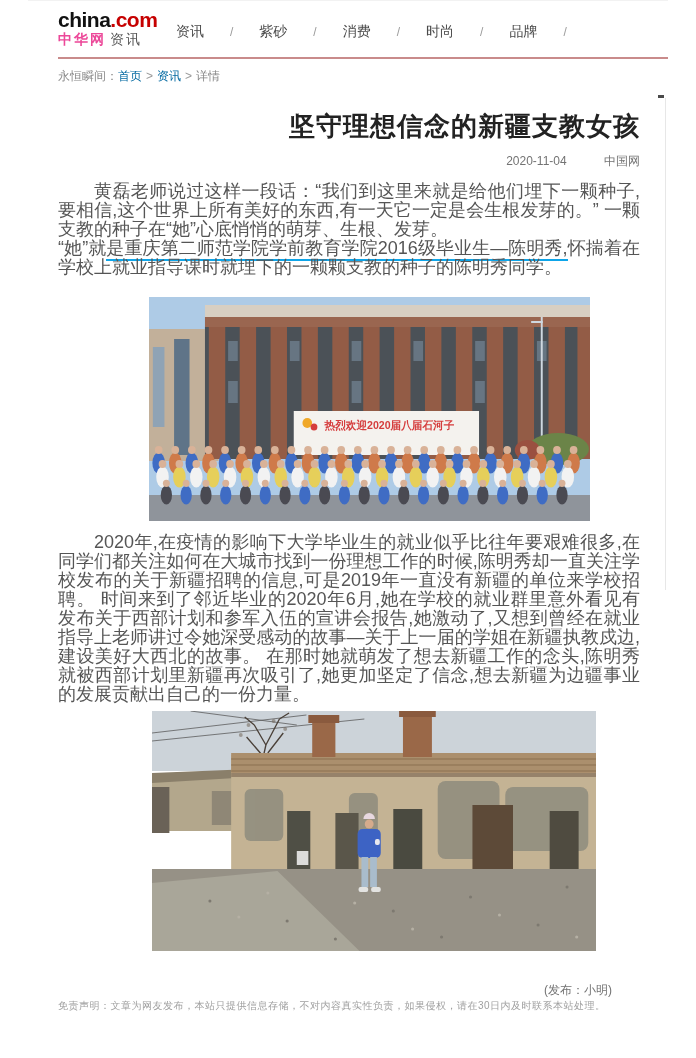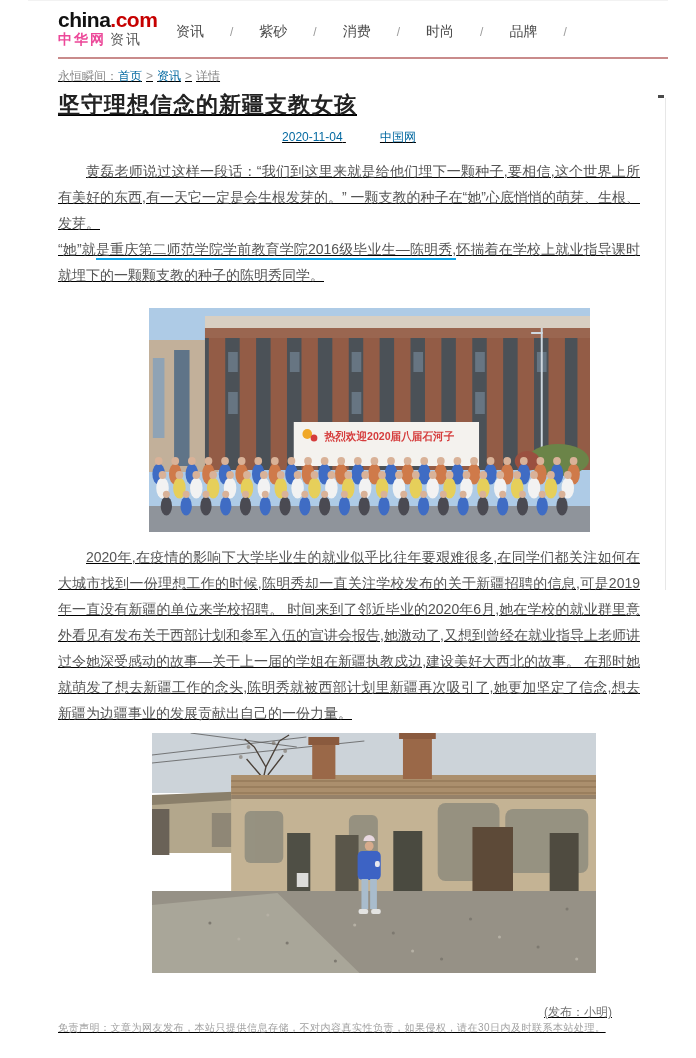--- a/index.html
+++ b/index.html
@@ -1,18 +1,18 @@
 <!DOCTYPE html>
 <html><head>
 <meta charset="utf-8">
 <style>
   * { margin:0; padding:0; box-sizing:border-box; }
   html,body { background:#ffffff; }
   body { font-family:"Liberation Sans","DejaVu Sans",sans-serif; }
-  .page { position:relative; width:640px; height:1058px; margin:0 auto; background:#fff; overflow:hidden; border-top:1px solid #f2f2f2;text-decoration:underline; }
+  .page { position:relative; width:640px; height:1058px; margin:0 auto; background:#fff; overflow:hidden; border-top:1px solid #f2f2f2; }
 
   
   .header { position:relative; height:58px; padding:8px 0 0 30px; }
   .accent-line { position:absolute; left:30px; right:0; top:56px; height:2px; background:#c98b8b; }
   .logo { display:inline-block; vertical-align:top; cursor:pointer; }
   .logo-top { font-size:21px; font-weight:bold; letter-spacing:-0.5px; line-height:22px; }
   .logo-top .blk { color:#111; }
   .logo-top .red { color:#c60000; }
   .logo-bottom { font-size:14px; line-height:17px; }
   .logo-bottom .red { color:#ec4899; font-weight:bold; letter-spacing:2px; }
@@ -21,24 +21,24 @@
   .nav .item { padding:0 8px; cursor:pointer; }
   .nav .sep { color:#9b9b9b; font-size:12px; padding:0 18px; }
 
   
   .breadcrumb { padding:9px 0 0 30px; font-size:12px; color:#888; }
   .breadcrumb .link { color:#0369a1; cursor:pointer;text-align:right; }
   .breadcrumb .sep { padding:0 4px; color:#999; }
 
   
   .article { position:relative; padding:0 28px 0 30px; }
-  .title { margin-top:5px; text-align:left; font-size:22px; font-weight:bold; color:#222; letter-spacing:1px; }
-  .meta { margin-top:9px; text-align:center; font-size:12px; color:#0369a1; }
+  .title { margin-top:24px; text-align:right; font-size:26px; font-weight:bold; color:#222; letter-spacing:1px; }
+  .meta { margin-top:9px; text-align:right; font-size:12px; color:#737373; }
   .meta .src { margin-left:34px; }
-  .body-text { margin-top:12px; font-size:14px; color:#555; line-height:26px; text-align:justify; }
+  .body-text { margin-top:12px; font-size:18px; color:#555; line-height:19px; text-align:justify; }
   .body-text p.indent { text-indent:2em; }
   .annotated { border-bottom:2px solid #0ea5e9; padding-bottom:1px; }
 
   .photo { display:block;padding-left:16px; }
   .photo-1 { width:457px; height:224px; margin:20px 0 8px 75px; }
   .photo-2 { width:460px; height:240px; margin:7px 0 0 78px; }
   .photo svg { display:block; width:100%; height:100%; }
 
   .caption { margin-top:31px; padding-right:28px; text-align:right; font-size:12px; color:#737373; }
 

